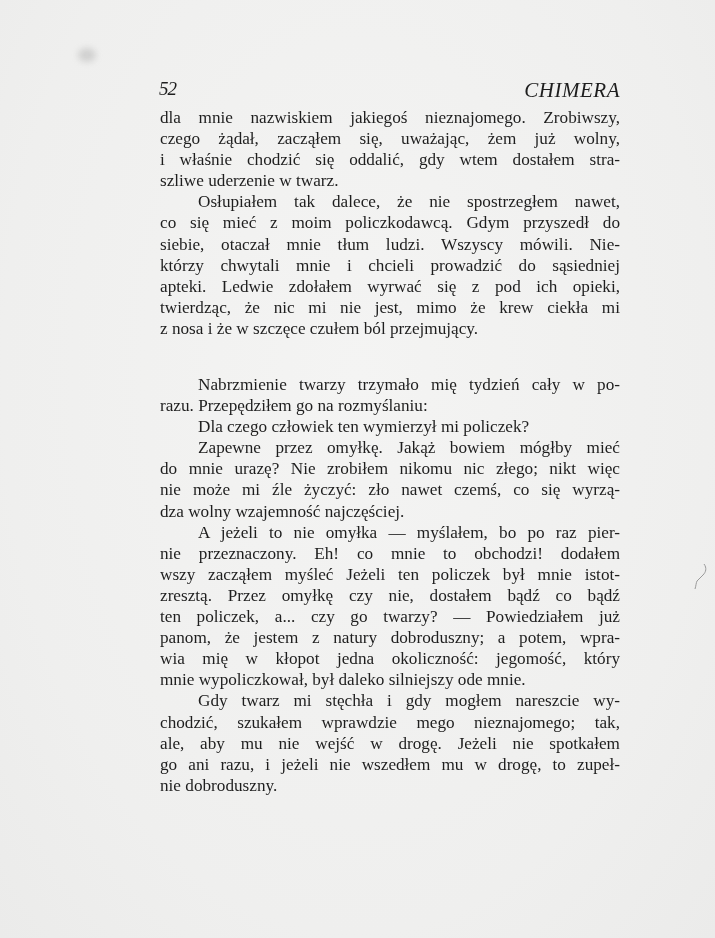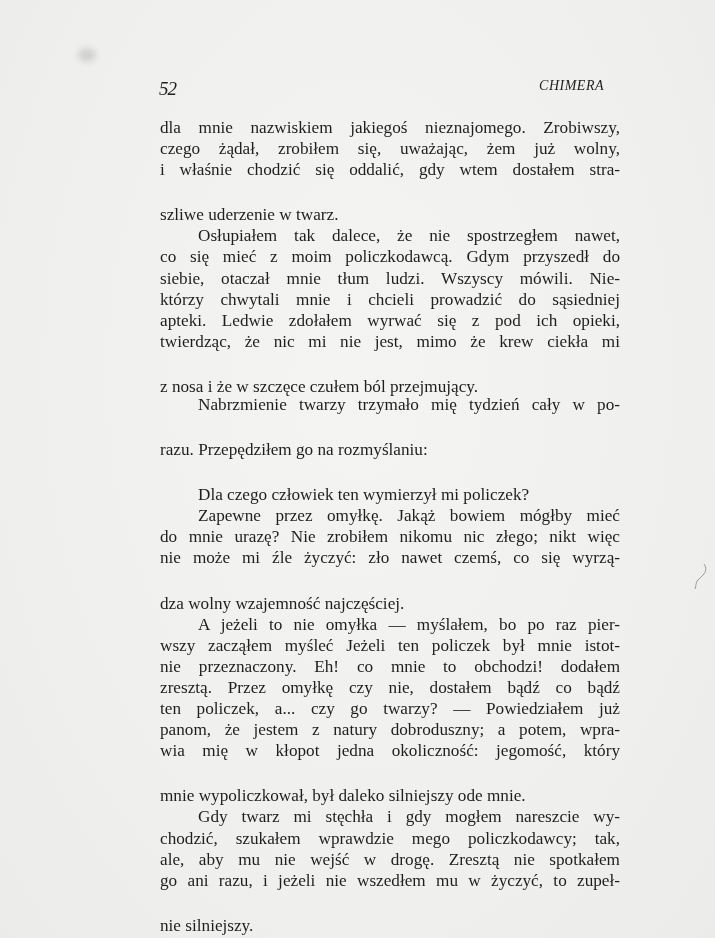--- a/index.html
+++ b/index.html
@@ -20,55 +20,55 @@
     border-radius: 50%; background: rgba(120,120,120,0.25); filter: blur(3px);
   }
   .running-head {
     position: absolute; left: 159px; top: 76px; width: 461px; height: 26px;
   }
   .page-number {
     position: absolute; left: 0; top: 2px;
     font-style: italic; font-size: 19px; letter-spacing: -1px;
   }
   .running-title {
-    position: absolute; right: 16px; top: 2px;
-    font-style: italic; font-size: 14px; letter-spacing: 0.5px; margin-left: 16px;
+    position: absolute; right: 0; top: 2px;
+    font-style: italic; font-size: 21px; letter-spacing: 0.5px; margin-left: 16px;
   }
   .text-block {
     position: absolute; left: 160px; width: 460px;
     font-size: 17.2px; line-height: 21.1px;
   }
   .line {
     display: block; white-space: nowrap; text-align: justify;
     text-align-last: justify; height: 21.1px;
   }
-  .line.last { text-align-last: left; margin-top: 24px; }
+  .line.last { text-align-last: left; }
   .line.indent { padding-left: 38px; }
   .para { display: block; }
-  #block1 { top: 117px; }
-  #block2 { top: 394px; }
+  #block1 { top: 107px; }
+  #block2 { top: 374px; }
   .margin-mark {
     position: absolute; left: 694px; top: 562px; width: 14px; height: 30px;
   }
 </style>
 </head>
 <body>
 
 <div class="page">
   <div class="smudge"></div>
 
   <div class="running-head">
     <span class="page-number">52</span>
     <span class="running-title">CHIMERA</span>
   </div>
 
   <div class="text-block" id="block1">
       <div class="para">
         <span class="line">dla mnie nazwiskiem jakiegoś nieznajomego. Zrobiwszy,</span>
-        <span class="line">czego żądał, zrobiłem się, uważając, żem już wolny,</span>
+        <span class="line">czego żądał, zacząłem się, uważając, żem już wolny,</span>
         <span class="line">i właśnie chodzić się oddalić, gdy wtem dostałem stra-</span>
         <span class="line last">szliwe uderzenie w twarz.</span>
       </div>
       <div class="para">
         <span class="line indent">Osłupiałem tak dalece, że nie spostrzegłem nawet,</span>
         <span class="line">co się mieć z moim policzkodawcą. Gdym przyszedł do</span>
         <span class="line">siebie, otaczał mnie tłum ludzi. Wszyscy mówili. Nie-</span>
         <span class="line">którzy chwytali mnie i chcieli prowadzić do sąsiedniej</span>
         <span class="line">apteki. Ledwie zdołałem wyrwać się z pod ich opieki,</span>
         <span class="line">twierdząc, że nic mi nie jest, mimo że krew ciekła mi</span>
@@ -84,33 +84,33 @@
         <span class="line indent last">Dla czego człowiek ten wymierzył mi policzek?</span>
       </div>
       <div class="para">
         <span class="line indent">Zapewne przez omyłkę. Jakąż bowiem mógłby mieć</span>
         <span class="line">do mnie urazę? Nie zrobiłem nikomu nic złego; nikt więc</span>
         <span class="line">nie może mi źle życzyć: zło nawet czemś, co się wyrzą-</span>
         <span class="line last">dza wolny wzajemność najczęściej.</span>
       </div>
       <div class="para">
         <span class="line indent">A jeżeli to nie omyłka — myślałem, bo po raz pier-</span>
+        <span class="line">nie przeznaczony. Eh! co mnie to obchodzi! dodałem</span>
         <span class="line">wszy zacząłem myśleć Jeżeli ten policzek był mnie istot-</span>
-        <span class="line">nie przeznaczony. Eh! co mnie to obchodzi! dodałem</span>
         <span class="line">zresztą. Przez omyłkę czy nie, dostałem bądź co bądź</span>
         <span class="line">ten policzek, a... czy go twarzy? — Powiedziałem już</span>
         <span class="line">panom, że jestem z natury dobroduszny; a potem, wpra-</span>
         <span class="line">wia mię w kłopot jedna okoliczność: jegomość, który</span>
         <span class="line last">mnie wypoliczkował, był daleko silniejszy ode mnie.</span>
       </div>
       <div class="para">
         <span class="line indent">Gdy twarz mi stęchła i gdy mogłem nareszcie wy-</span>
-        <span class="line">chodzić, szukałem wprawdzie mego policzkodawcy; tak,</span>
-        <span class="line">ale, aby mu nie wejść w drogę. Zresztą nie spotkałem</span>
-        <span class="line">go ani razu, i jeżeli nie wszedłem mu w życzyć, to zupeł-</span>
-        <span class="line last">nie silniejszy.</span>
+        <span class="line">chodzić, szukałem wprawdzie mego nieznajomego; tak,</span>
+        <span class="line">ale, aby mu nie wejść w drogę. Jeżeli nie spotkałem</span>
+        <span class="line">go ani razu, i jeżeli nie wszedłem mu w drogę, to zupeł-</span>
+        <span class="line last">nie dobroduszny.</span>
       </div>
     </div>
 
   <svg class="margin-mark" viewBox="0 0 14 30">
     <path d="M10 2 C13 6, 12 10, 9 13 C7 15, 5 17, 3 19 C2 21, 2 24, 1 27" stroke="#9a9a9a" stroke-width="1" fill="none"></path>
   </svg>
 </div>
 
 </body></html>

